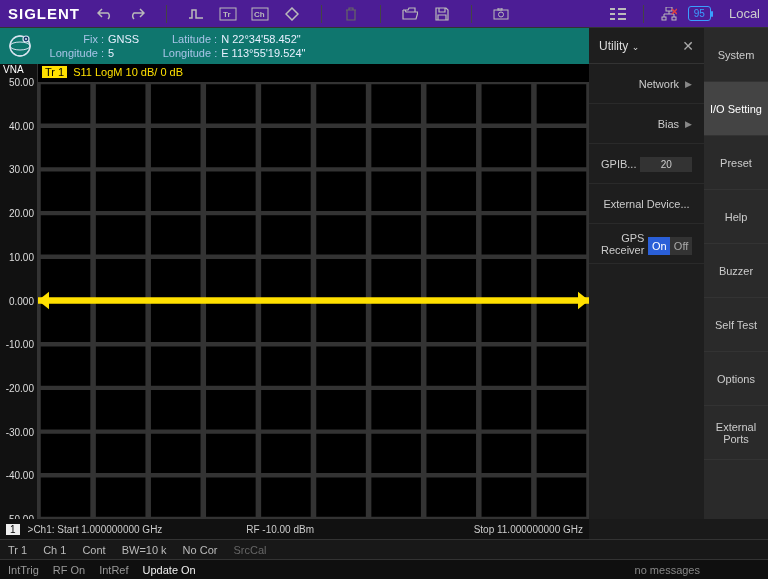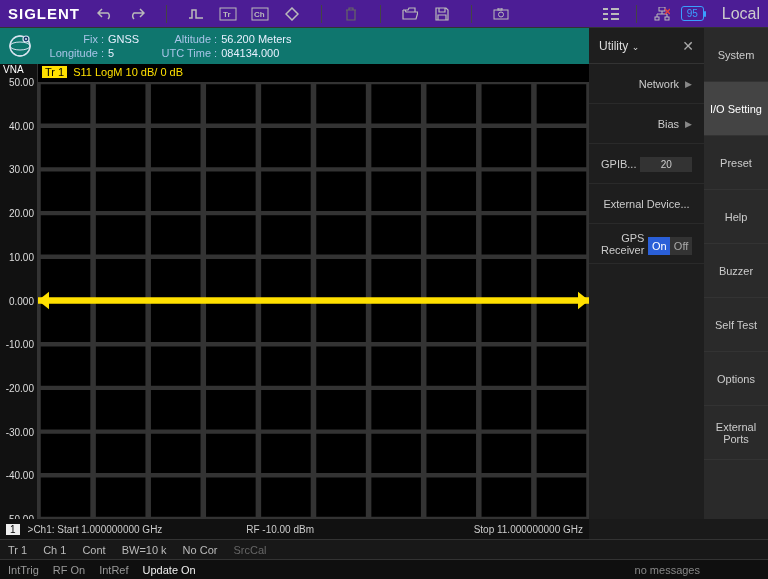--- a/index.html
+++ b/index.html
@@ -37,21 +37,21 @@
   .battery {
     display:inline-flex; align-items:center;
     border:1px solid #3a9fff; border-radius:3px;
     padding:1px 5px; color:#3a9fff; font-size:10px;
     position:relative;
   }
   .battery::after {
     content:''; position:absolute; right:-3px; top:4px;
     width:2px; height:6px; background:#3a9fff; border-radius:1px;
   }
-  .local { color:#ccc; font-size:16px; margin-left:8px;}
+  .local { color:#ccc; font-size:13px; margin-left:8px;}
 
   
   .gnss-bar {
     height: 36px;
     background: #0f766e;
     display: flex;
     align-items: center;
     padding: 0 6px;
     color: #d8e4f0;
     font-size: 11px;
@@ -281,26 +281,26 @@
           <span class="gnss-label">Fix :</span>
           <span class="gnss-value">GNSS</span>
         </div>
       <div class="gnss-row">
           <span class="gnss-label">Longitude :</span>
           <span class="gnss-value">5</span>
         </div>
     </div>
     <div class="gnss-col">
       <div class="gnss-row">
-          <span class="gnss-label">Altitude :</span>
-          <span class="gnss-value">56.200 Meters</span>
+          <span class="gnss-label">Latitude :</span>
+          <span class="gnss-value">N 22°34'58.452"</span>
         </div>
       <div class="gnss-row">
-          <span class="gnss-label">UTC Time :</span>
-          <span class="gnss-value">084134.000</span>
+          <span class="gnss-label">Longitude :</span>
+          <span class="gnss-value">E 113°55'19.524"</span>
         </div>
     </div>
   </div>
 </div>
 
 <div class="main">
   <div class="yaxis">
     <span class="yaxis-top">VNA</span>
     <span class="ytick" style="top:calc(18px + 0%)">50.00</span>
     <span class="ytick" style="top:calc(18px + 10% - 1.8px)">40.00</span>

